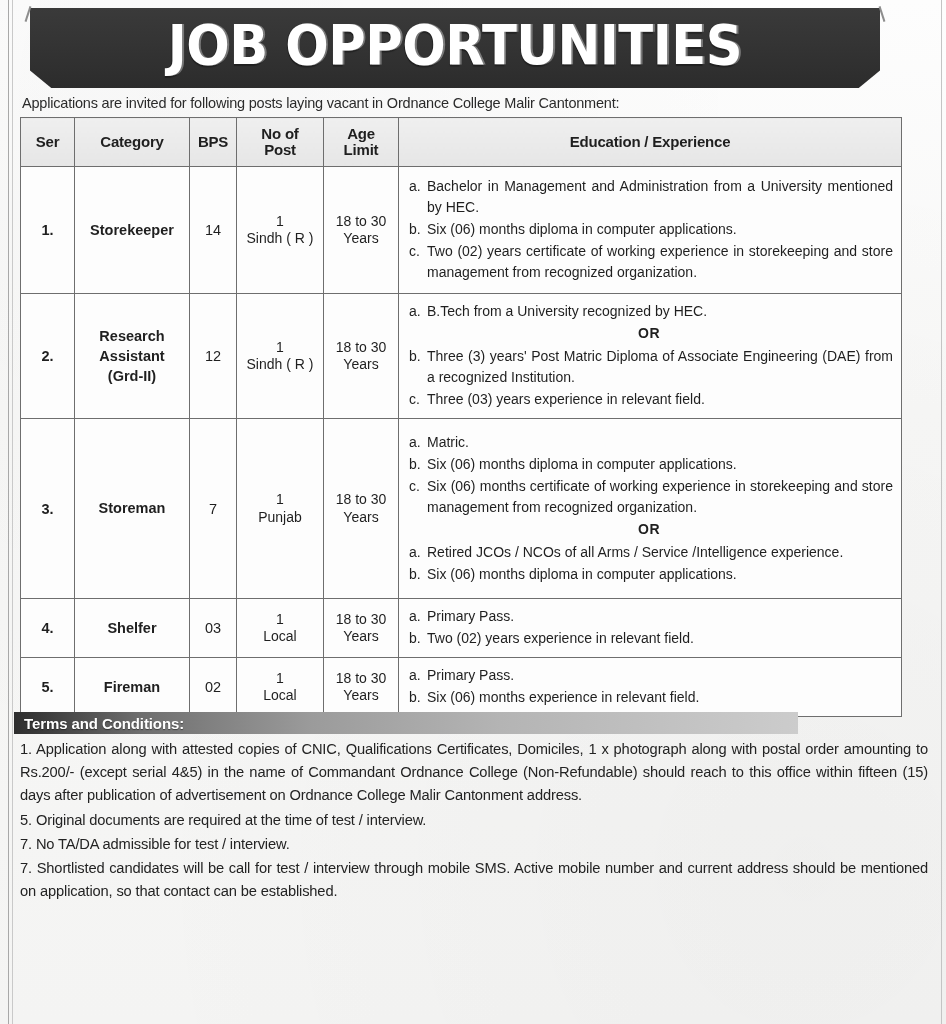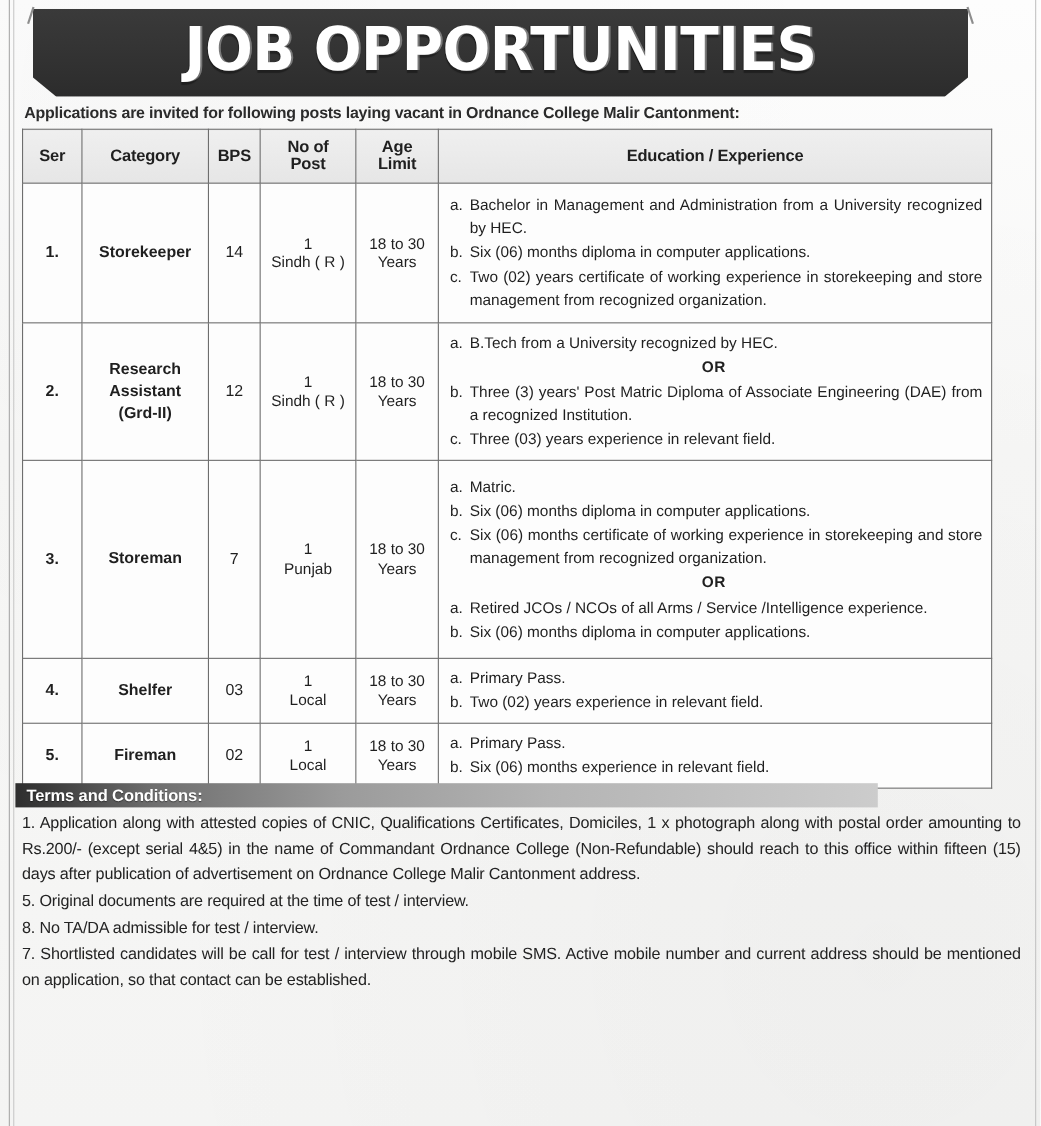--- a/index.html
+++ b/index.html
@@ -108,21 +108,21 @@
     transform: scaleX(0.93);
   }
 
   
   .intro {
     position: absolute;
     left: 22px;
     top: 95px;
     width: 880px;
     font-size: 14.5px;
-    font-weight: bold;
+    font-weight: normal;
     color: #2b2b2b;
     letter-spacing: -0.2px;
     white-space: nowrap;
   }
 
   
   .tbl-wrap {
     position: absolute;
     left: 20px;
     top: 117px;
@@ -306,21 +306,21 @@
               <span class="num">1</span>
               <span class="num">Sindh ( R )</span>
             </td>
             <td class="age">
               <span class="num">18 to 30</span>
               <span class="num">Years</span>
             </td>
             <td class="edu">
               <div class="req justify">
                 <span class="mark">a.</span>
-                <span class="txt">Bachelor in Management and Administration from a University recognized by HEC.</span>
+                <span class="txt">Bachelor in Management and Administration from a University mentioned by HEC.</span>
               </div>
               <div class="req">
                 <span class="mark">b.</span>
                 <span class="txt">Six (06) months diploma in computer applications.</span>
               </div>
               <div class="req justify">
                 <span class="mark">c.</span>
                 <span class="txt">Two (02) years certificate of working experience in storekeeping and store management from recognized organization.</span>
               </div>
             </td>
@@ -443,17 +443,17 @@
     </table>
   </div>
 
   <div class="terms-bar">
     <span class="label">Terms and Conditions:</span>
   </div>
 
   <div class="terms" id="terms-list">
       <div class="item">1. Application along with attested copies of CNIC, Qualifications Certificates, Domiciles, 1 x photograph along with postal order amounting to Rs.200/- (except serial 4&amp;5) in the name of Commandant Ordnance College (Non-Refundable) should reach to this office within fifteen (15) days after publication of advertisement on Ordnance College Malir Cantonment address.</div>
       <div class="item">5. Original documents are required at the time of test / interview.</div>
-      <div class="item">8. No TA/DA admissible for test / interview.</div>
+      <div class="item">7. No TA/DA admissible for test / interview.</div>
       <div class="item">7. Shortlisted  candidates will be call for test / interview through mobile SMS. Active mobile number and current address should be mentioned on application, so that contact can be established.</div>
     </div>
 
 </div>
 
 </body></html>

